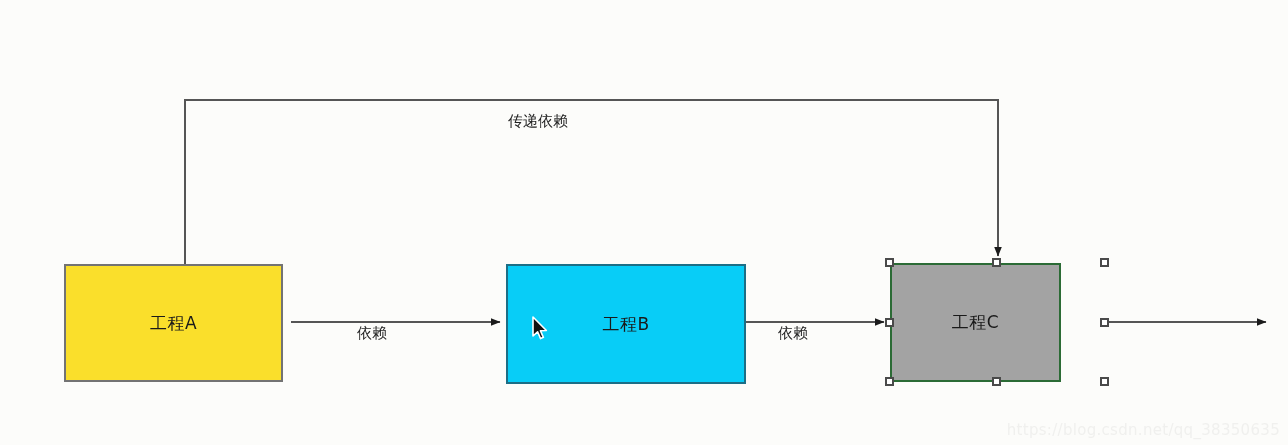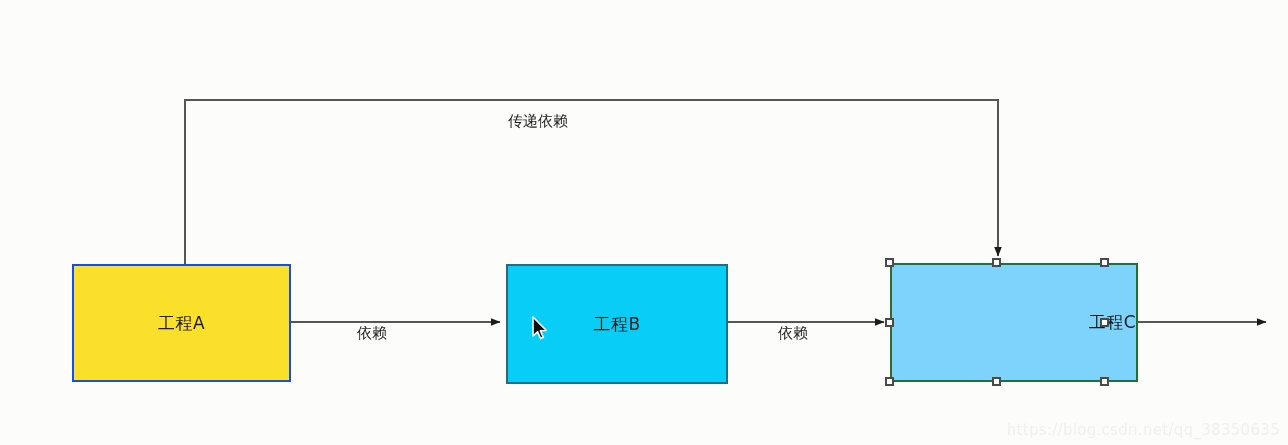--- a/index.html
+++ b/index.html
@@ -34,43 +34,42 @@
     justify-content: center;
   }
   .node-label {
     font-size: 17px;
     color: #1a1a1a;
     letter-spacing: 0.5px;
     font-family: "DejaVu Sans", "Liberation Sans", sans-serif;
     user-select: none;
   }
   #node-a {
-    left: 72px;
+    left: 64px;
     top: 264px;
     width: 219px;
     height: 118px;
     background: #fadf2b;
-    border: 2px solid #1d4ed8;
+    border: 2px solid #737373;
   }
   #node-b {
     left: 506px;
     top: 264px;
-    width: 222px;
+    width: 240px;
     height: 120px;
     background: #08cdf7;
     border: 2px solid #1c6e86;
   }
   #node-c {
     left: 890px;
     top: 263px;
-    width: 248px;
+    width: 171px;
     height: 119px;
-    background: #7dd3fc;
+    background: #a3a3a3;
     border: 2px solid #2b6b35;
-    justify-content: flex-end;
   }
   .edge-label {
     position: absolute;
     font-size: 15px;
     color: #222222;
     white-space: nowrap;
     user-select: none;
     font-family: "DejaVu Sans", "Liberation Sans", sans-serif;
     margin-top: 36px;
   }

